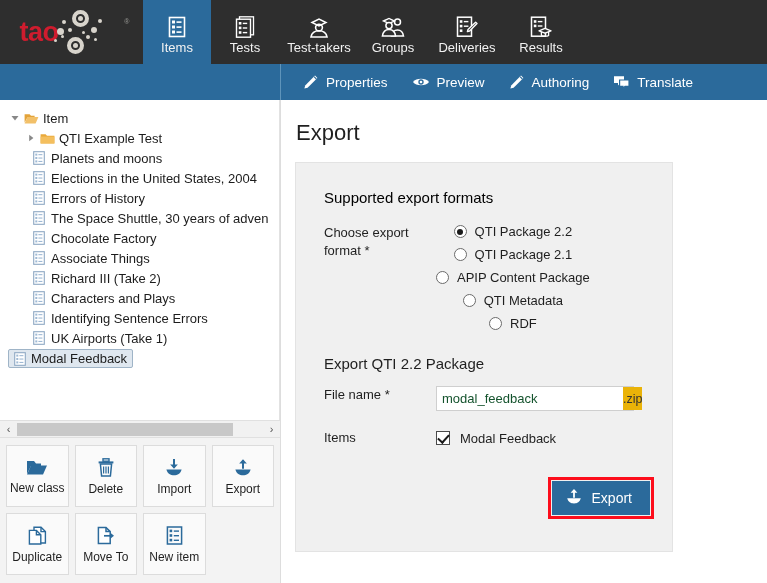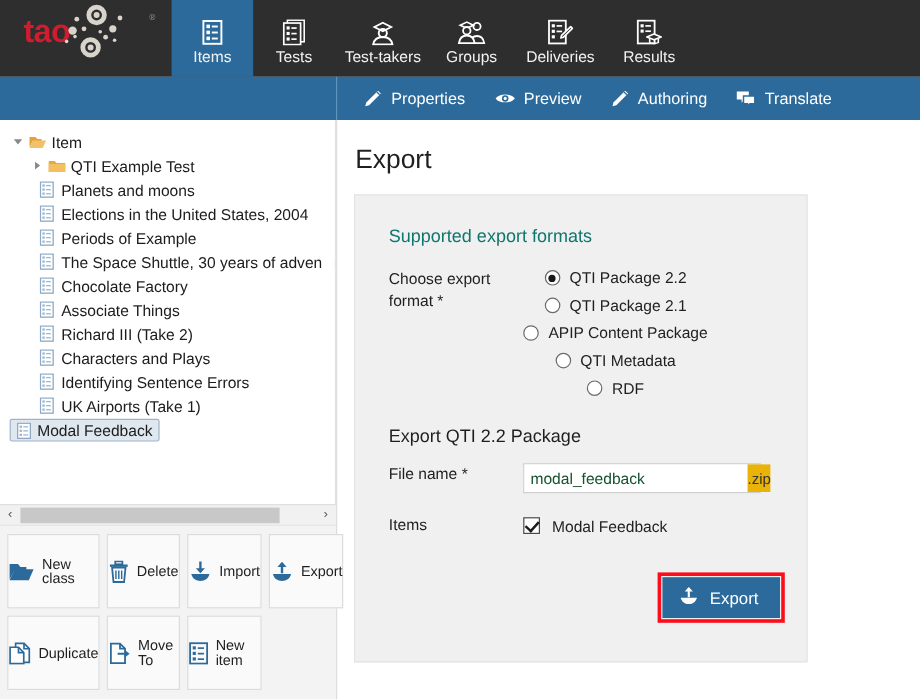--- a/index.html
+++ b/index.html
@@ -15,20 +15,21 @@
   
   .topbar {
     height: 64px;
     background: #2e2e2e;
     display: flex;
     align-items: stretch;
   }
   .logo-area {
     width: 143px;
     display: flex;
+    align-items: center;
     justify-content: center;
     position: relative;
   }
   .logo-wrap { position: relative; width: 120px; height: 52px; }
   .logo-text {
     position: absolute;
     left: 8px; top: 13px;
     color: #cf1c2e;
     font-size: 27px;
     font-weight: 700;
@@ -191,21 +192,21 @@
     display: grid;
     grid-template-columns: repeat(4, 1fr);
     gap: 6px;
     border-top: 1px solid #e0e0e0;
   }
   .action-btn {
     background: #fafafa;
     border: 1px solid #dcdcdc;
     height: 62px;
     display: flex;
-    flex-direction: row;
+    flex-direction: column;
     align-items: center;
     justify-content: center;
     gap: 6px;
     cursor: pointer;
     color: #1f1f1f;
     font-size: 12px;
   }
   .action-btn .ab-icon { color: #2b6a9b; display: flex; }
   .action-btn .ab-label { line-height: 1; }
 
@@ -227,21 +228,21 @@
     background: #f0f0f0;
     border: 1px solid #e3e3e3;
     width: 378px;
     height: 390px;
     padding: 26px 22px 0 28px;
     position: relative;
   }
   .section-title {
     font-size: 15px;
     font-weight: 400;
-    color: #0f766e;
+    color: #000000;
     margin: 0 0 18px 0;
   }
   .form-row {
     display: flex;
     margin-bottom: 6px;
   }
   .form-label {
     width: 112px;
     flex: 0 0 112px;
     font-size: 13px;
@@ -593,21 +594,21 @@
             <svg width="12" height="14" viewBox="0 0 12 14">
               <rect x="0.7" y="0.7" width="10.6" height="12.6" fill="#fff" stroke="#8fa9c4" stroke-width="1.1"></rect>
               <rect x="2.3" y="2.6" width="2" height="2" fill="#9fb9d4"></rect>
                 <rect x="5.4" y="3.1" width="4" height="1.1" fill="#9fb9d4"></rect>
               <rect x="2.3" y="6" width="2" height="2" fill="#9fb9d4"></rect>
                 <rect x="5.4" y="6.5" width="4" height="1.1" fill="#9fb9d4"></rect>
               <rect x="2.3" y="9.4" width="2" height="2" fill="#9fb9d4"></rect>
                 <rect x="5.4" y="9.9" width="4" height="1.1" fill="#9fb9d4"></rect>
             </svg>
           </span>
-          <span class="t-label">Periods of Example</span>
+          <span class="t-label">Errors of History</span>
         </div>
 
         <div class="tree-row level2-leaf">
           <span class="t-icon">
             <svg width="12" height="14" viewBox="0 0 12 14">
               <rect x="0.7" y="0.7" width="10.6" height="12.6" fill="#fff" stroke="#8fa9c4" stroke-width="1.1"></rect>
               <rect x="2.3" y="2.6" width="2" height="2" fill="#9fb9d4"></rect>
                 <rect x="5.4" y="3.1" width="4" height="1.1" fill="#9fb9d4"></rect>
               <rect x="2.3" y="6" width="2" height="2" fill="#9fb9d4"></rect>
                 <rect x="5.4" y="6.5" width="4" height="1.1" fill="#9fb9d4"></rect>

